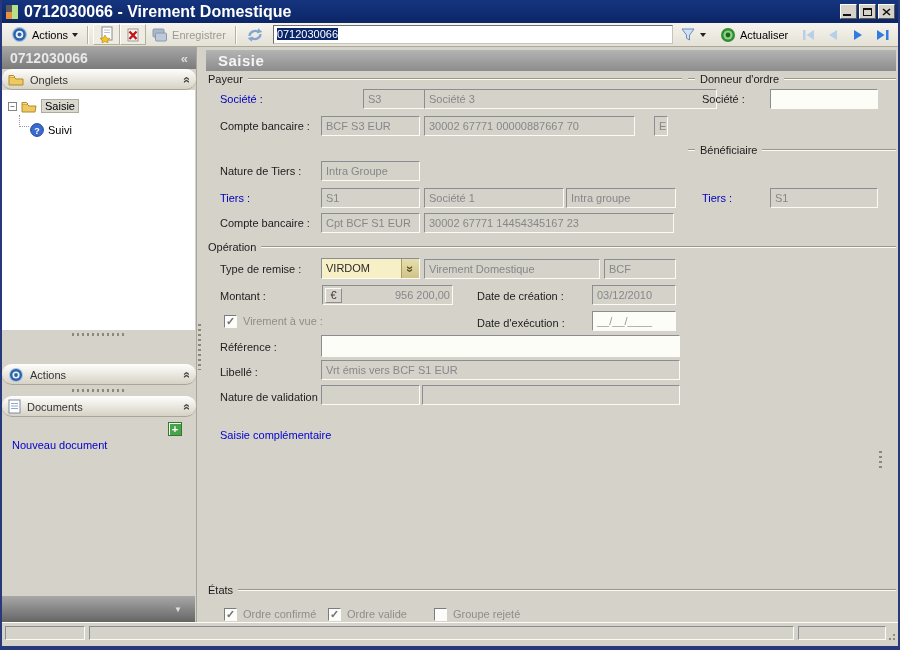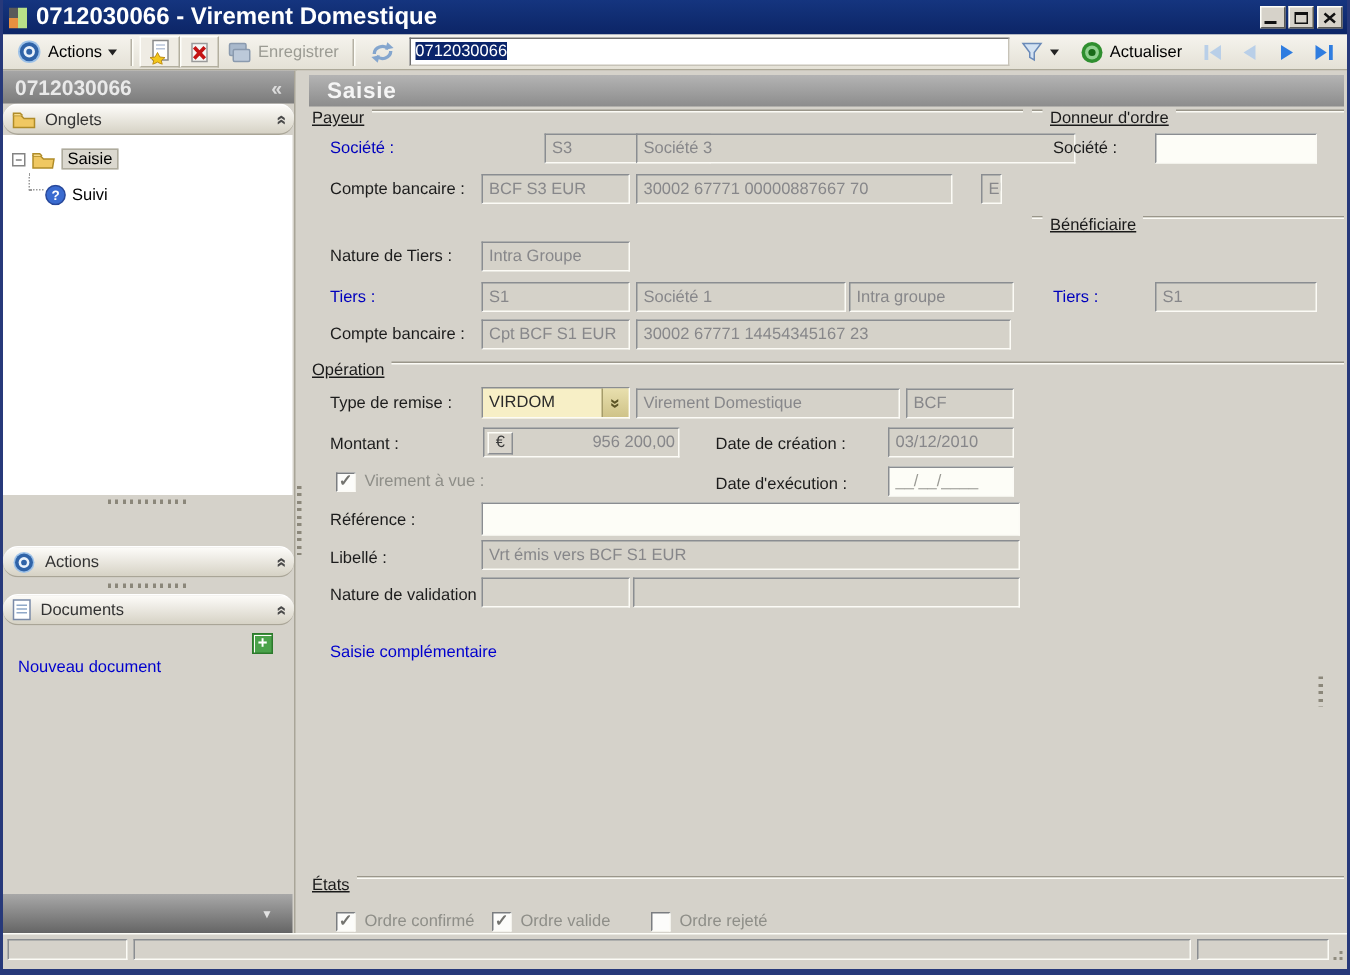--- a/index.html
+++ b/index.html
@@ -60,21 +60,21 @@
     box-shadow:1px 1px 0 #fdfdf8 inset; }
   .collapsed-bar { position:absolute; left:0; right:1px; top:549px; height:26px;
     background:linear-gradient(180deg,#a8a8a8,#656565); display:flex; align-items:center; }
   .collapsed-bar .arr { margin-left:172px; color:#e2e2e2; font-size:8px; }
 
   
   .main { position:absolute; left:196px; top:47px; width:700px; height:575px; background:#d5d2ca; }
   .saisie-hdr { position:absolute; left:8px; top:3px; width:690px; height:21px;
     background:linear-gradient(180deg,#b4b4b4,#8c8c8c); color:#f5f5f5; font-weight:bold; font-size:15px;
     line-height:21px; padding-left:12px; letter-spacing:.5px; }
-  .grp { position:absolute; display:flex; align-items:flex-start; color:#1a1a1a; height:12px;text-decoration:underline; }
+  .grp { position:absolute; display:flex; align-items:center; color:#1a1a1a; height:12px; }
   .grp::after { content:""; flex:1; margin-left:5px; height:0; border-top:1px solid #9a968a; border-bottom:1px solid #fcfbf6; }
   .grp.stub::before { content:""; width:7px; margin-right:5px; height:0; border-top:1px solid #9a968a; border-bottom:1px solid #fcfbf6; }
   .lbl { position:absolute; color:#1c1c1c; line-height:20px; white-space:nowrap; }
   .lbl.blue { color:#0000bd; }
   .lbl.dis { color:#8e8e88; }
   .fld { position:absolute; height:20px; border:1px solid; border-color:#8a8d91 #fcfbf6 #fcfbf6 #8a8d91;
     background:#d5d2c9; color:#87878a; line-height:18px; padding:0 4px; white-space:nowrap; overflow:hidden; }
   .fld.en { background:#fdfdf7; color:#101010; }
   .fld.tall { height:22px; line-height:20px; }
   .combo { position:absolute; height:21px; border:1px solid; border-color:#8a8d91 #fcfbf6 #fcfbf6 #8a8d91;
@@ -362,21 +362,21 @@
       <span class="lbl dis" style="position:static;">Ordre confirmé</span>
     </span>
     <span class="cb checked" style="left:130px; top:557px;">
       <span class="cbbox">
           <span class="mark">✓</span>
         </span>
       <span class="lbl dis" style="position:static;">Ordre valide</span>
     </span>
     <span class="cb" style="left:236px; top:557px;">
       <span class="cbbox"></span>
-      <span class="lbl dis" style="position:static;">Ordre rejeté</span>
+      <span class="lbl dis" style="position:static;">Groupe rejeté</span>
     </span>
   </div>
 
   <div class="statusbar">
     <span class="spanel" style="left:3px; width:80px;"></span>
     <span class="spanel" style="left:87px; width:705px;"></span>
     <span class="spanel" style="left:796px; width:88px;"></span>
     <svg class="abs" style="right:1px; top:8px;" width="11" height="11">
         <rect x="7" y="7" width="2" height="2" fill="#8f8b7e"></rect>
         <rect x="3" y="7" width="2" height="2" fill="#8f8b7e"></rect>

